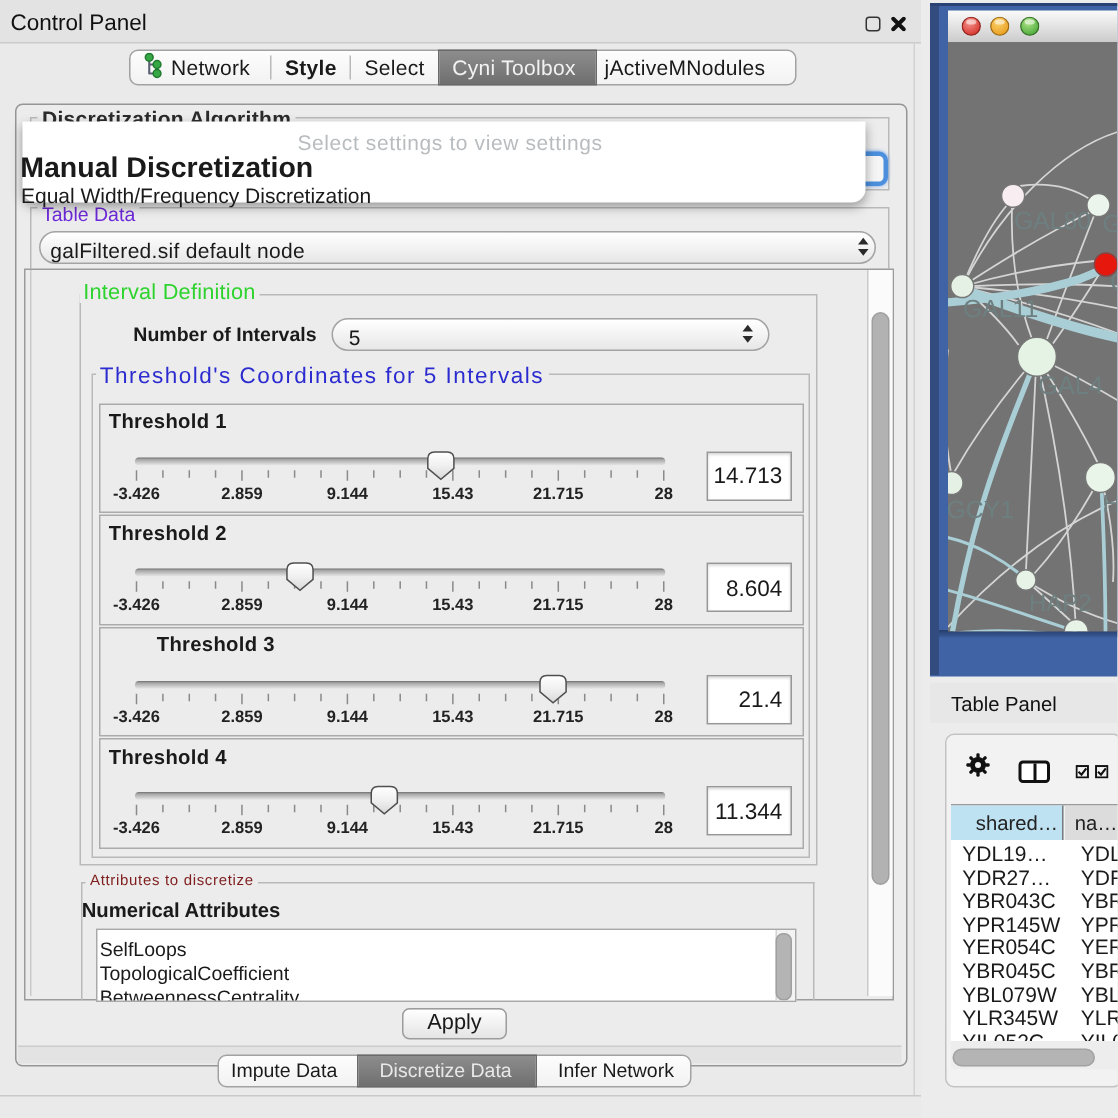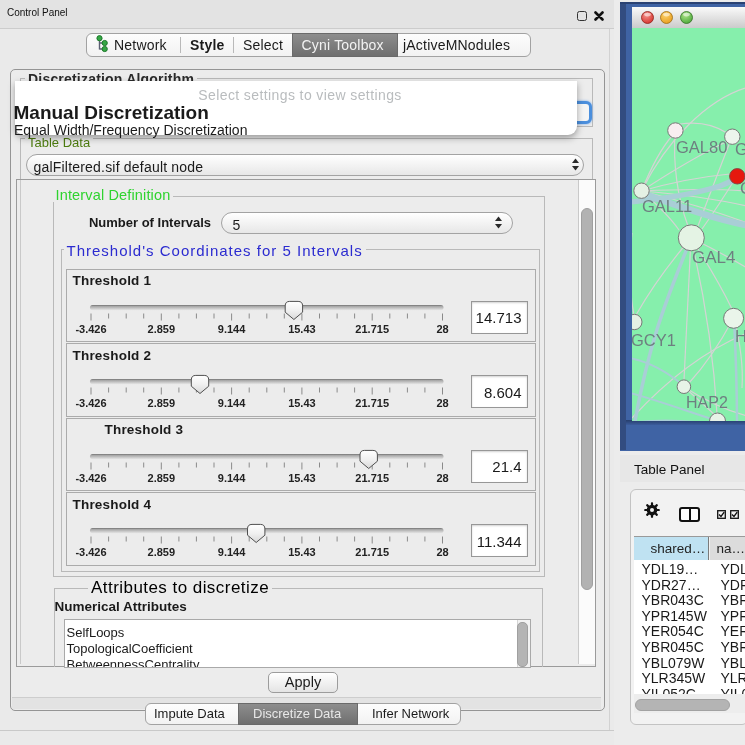--- a/index.html
+++ b/index.html
@@ -14,21 +14,21 @@
   .fld{background:#fff;border:1px solid #979797;box-shadow:inset 0 1px 2px rgba(0,0,0,0.18);
        text-align:right;font-size:15px;}
   .bold{font-weight:bold;}
   .tabtxt{font-size:14px;letter-spacing:0.2px;}
 </style>
 </head>
 <body>
 
 <div class="abs" style="left:0;top:0;width:614px;height:745px;background:#eaeaea;"></div>
 <div class="abs" style="left:0;top:0;width:614px;height:28px;background:#e3e3e3;border-bottom:1px solid #cccccc;"></div>
-<div class="abs" style="left:7px;top:7px;font-size:10px;color:#111;">Control Panel</div>
+<div class="abs" style="left:7px;top:7px;font-size:15px;color:#111;">Control Panel</div>
 
 <div class="abs" style="left:577px;top:11px;width:8px;height:8px;border:1.8px solid #333;border-radius:2.5px;"></div>
 <svg class="abs" style="left:594px;top:11px;" width="10" height="10" viewBox="0 0 10 10">
  <path d="M1.5 1.5 L8.5 8.5 M8.5 1.5 L1.5 8.5" stroke="#111" stroke-width="2.6" stroke-linecap="round"></path>
 </svg>
 
 <div class="abs seg" style="left:86px;top:33px;width:443px;height:22px;"></div>
 <div class="abs segdark" style="left:292px;top:33px;width:104px;height:22px;border:1px solid #6a6a6a;"></div>
 <div class="abs" style="left:180px;top:37px;width:1px;height:16px;background:#b9b9b9;"></div>
 <div class="abs" style="left:233px;top:37px;width:1px;height:16px;background:#b9b9b9;"></div>
@@ -45,21 +45,21 @@
 <div class="abs tabtxt" style="left:403px;top:36.5px;">jActiveMNodules</div>
 
 <div class="abs" style="left:10px;top:69px;width:593px;height:640px;border:1.5px solid #959595;border-radius:5px;background:#ececec;"></div>
 <div class="abs" style="left:12px;top:697px;width:589px;height:11px;background:#e3e3e3;border-top:1px solid #cdcdcd;"></div>
 
 <div class="abs grp" style="left:19.5px;top:77.5px;width:571px;height:47px;"></div>
 <div class="abs grptitle" style="left:25px;top:72.5px;font-weight:600;color:#2b2b2b;font-size:14px;letter-spacing:0.2px;">Discretization Algorithm</div>
 <div class="abs" style="left:566px;top:100.5px;width:20px;height:17px;border:3px solid #4b8fdd;border-radius:6px;background:#f5f5f5;box-shadow:0 0 2.5px #6fa5ea;"></div>
 
 <div class="abs grp" style="left:19.5px;top:138px;width:571px;height:42px;"></div>
-<div class="abs grptitle" style="left:25px;top:135.5px;color:#4d7c0f;">Table Data</div>
+<div class="abs grptitle" style="left:25px;top:135.5px;color:#6d28d9;">Table Data</div>
 <div class="abs combo" style="left:25.5px;top:154px;width:556px;height:20px;"></div>
 <div class="abs" style="left:33.5px;top:158.5px;font-size:14px;letter-spacing:0.2px;">galFiltered.sif default node</div>
 <svg class="abs" style="left:571px;top:157.5px;" width="9" height="13" viewBox="0 0 9 13">
  <path d="M4.5 0.5 L8 5 L1 5 Z" fill="#2a2a2a"></path>
     <path d="M4.5 12.5 L8 8 L1 8 Z" fill="#2a2a2a"></path>
 </svg>
 
 <div class="abs" style="left:16px;top:179px;width:578px;height:486px;border:1px solid #9b9b9b;background:#ececec;"></div>
 <div class="abs" style="left:20px;top:180px;width:1px;height:484px;background:#c9c9c9;"></div>
 
@@ -263,21 +263,21 @@
     <text x="95.3" y="63.5" text-anchor="middle" font-size="11" font-weight="bold" fill="#222" font-family="Liberation Sans, sans-serif">2.859</text>
     <text x="165.6" y="63.5" text-anchor="middle" font-size="11" font-weight="bold" fill="#222" font-family="Liberation Sans, sans-serif">9.144</text>
     <text x="235.9" y="63.5" text-anchor="middle" font-size="11" font-weight="bold" fill="#222" font-family="Liberation Sans, sans-serif">15.43</text>
     <text x="306.2" y="63.5" text-anchor="middle" font-size="11" font-weight="bold" fill="#222" font-family="Liberation Sans, sans-serif">21.715</text>
     <text x="376.5" y="63.5" text-anchor="middle" font-size="11" font-weight="bold" fill="#222" font-family="Liberation Sans, sans-serif">28</text>
     <path d="M 181.5 36.9 Q 181.5 32.4 186.0 32.4 L 194.4 32.4 Q 198.9 32.4 198.9 36.9 L 198.9 43.2 L 190.2 50.5 L 181.5 43.2 Z" fill="url(#thg)" stroke="#4f4f4f" stroke-width="1"></path>
   </svg>
 <div class="abs fld" style="left:470.5px;top:524.0px;width:50px;height:23.5px;padding:7.5px 5px 0 0;">11.344</div>
 
 <div class="abs grp" style="left:53.5px;top:587.5px;width:487px;height:78px;border-bottom:none;"></div>
-<div class="abs grptitle" style="left:57px;top:581px;color:#000000;font-size:17px;letter-spacing:0.45px;margin-left:31px;">Attributes to discretize</div>
+<div class="abs grptitle" style="left:57px;top:581px;color:#7f1d1d;font-size:10px;letter-spacing:0.45px;">Attributes to discretize</div>
 <div class="abs bold" style="left:54.5px;top:599px;font-size:13.5px;">Numerical Attributes</div>
 <div class="abs" style="left:63.5px;top:618.5px;width:465px;height:47px;background:#fff;border:1px solid #a9a9a9;overflow:hidden;">
   <div style="position:absolute;left:2px;top:5.5px;font-size:13px;">SelfLoops</div>
   <div style="position:absolute;left:2px;top:21.4px;font-size:13px;">TopologicalCoefficient</div>
   <div style="position:absolute;left:2px;top:37.3px;font-size:13px;">BetweennessCentrality</div>
   <div style="position:absolute;right:0;top:0;width:12px;height:47px;background:#f3f3f3;border-left:1px solid #d5d5d5;"></div>
   <div style="position:absolute;right:1.5px;top:2px;width:9px;height:43px;background:#b4b4b4;border:1px solid #a0a0a0;border-radius:5px;"></div>
 </div>
 
 <div class="abs" style="left:268px;top:671.5px;width:68px;height:19.5px;border:1px solid #9c9c9c;border-radius:5px;background:linear-gradient(#ffffff,#e4e4e4);text-align:center;line-height:19.5px;font-size:14.5px;">Apply</div>
@@ -323,21 +323,21 @@
     <defs>
       <radialGradient id="g686" cx="0.4" cy="0.3" r="0.75">
         <stop offset="0" stop-color="#aee287"></stop>
         <stop offset="1" stop-color="#48a838"></stop>
       </radialGradient>
     </defs>
     <circle cx="6.5" cy="6.5" r="6" fill="url(#g686)" stroke="#336e24" stroke-width="0.8"></circle>
     <ellipse cx="6.5" cy="3.6" rx="3.4" ry="1.8" fill="rgba(255,255,255,0.55)"></ellipse>
   </svg>
 
-<div class="abs" style="left:632px;top:27.5px;width:113px;height:393px;background:#86efac;overflow:hidden;">
+<div class="abs" style="left:632px;top:27.5px;width:113px;height:393px;background:#737373;overflow:hidden;">
 <svg width="113" height="393" viewBox="0 0 113 393" style="position:absolute;left:0;top:0;">
       <path d="M10,162 C35,112 75,72 113,60" fill="none" stroke="#d4d4d4" stroke-width="1.2"></path>
       <path d="M48,96 Q75,92 95,105" fill="none" stroke="#d4d4d4" stroke-width="1.2"></path>
       <path d="M43,102 Q40,155 56,198" fill="none" stroke="#d4d4d4" stroke-width="1.2"></path>
       <path d="M100,109 Q80,160 66,198" fill="none" stroke="#d4d4d4" stroke-width="1.2"></path>
       <path d="M105,148 Q85,180 70,201" fill="none" stroke="#d4d4d4" stroke-width="1.2"></path>
       <path d="M9.5,163 Q35,185 47,202" fill="none" stroke="#d4d4d4" stroke-width="1.2"></path>
       <path d="M9.5,163 Q60,130 98,112" fill="none" stroke="#d4d4d4" stroke-width="1.2"></path>
       <path d="M9.5,163 Q55,150 98,146" fill="none" stroke="#d4d4d4" stroke-width="1.2"></path>
       <path d="M9.5,163 Q25,125 40,108" fill="none" stroke="#d4d4d4" stroke-width="1.2"></path>

